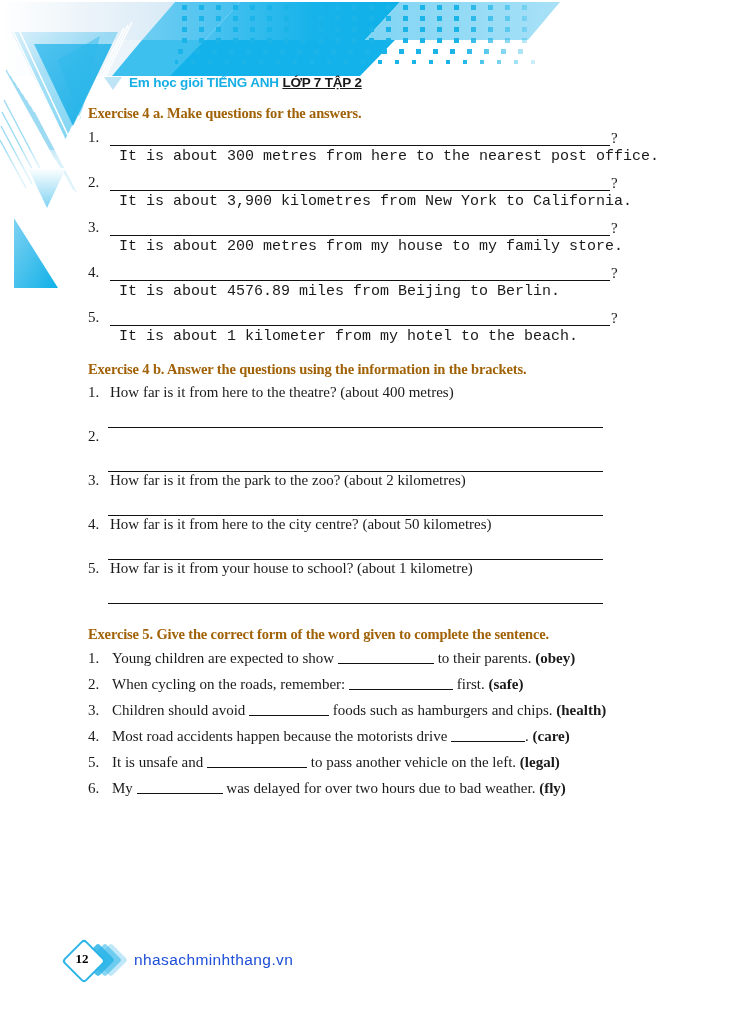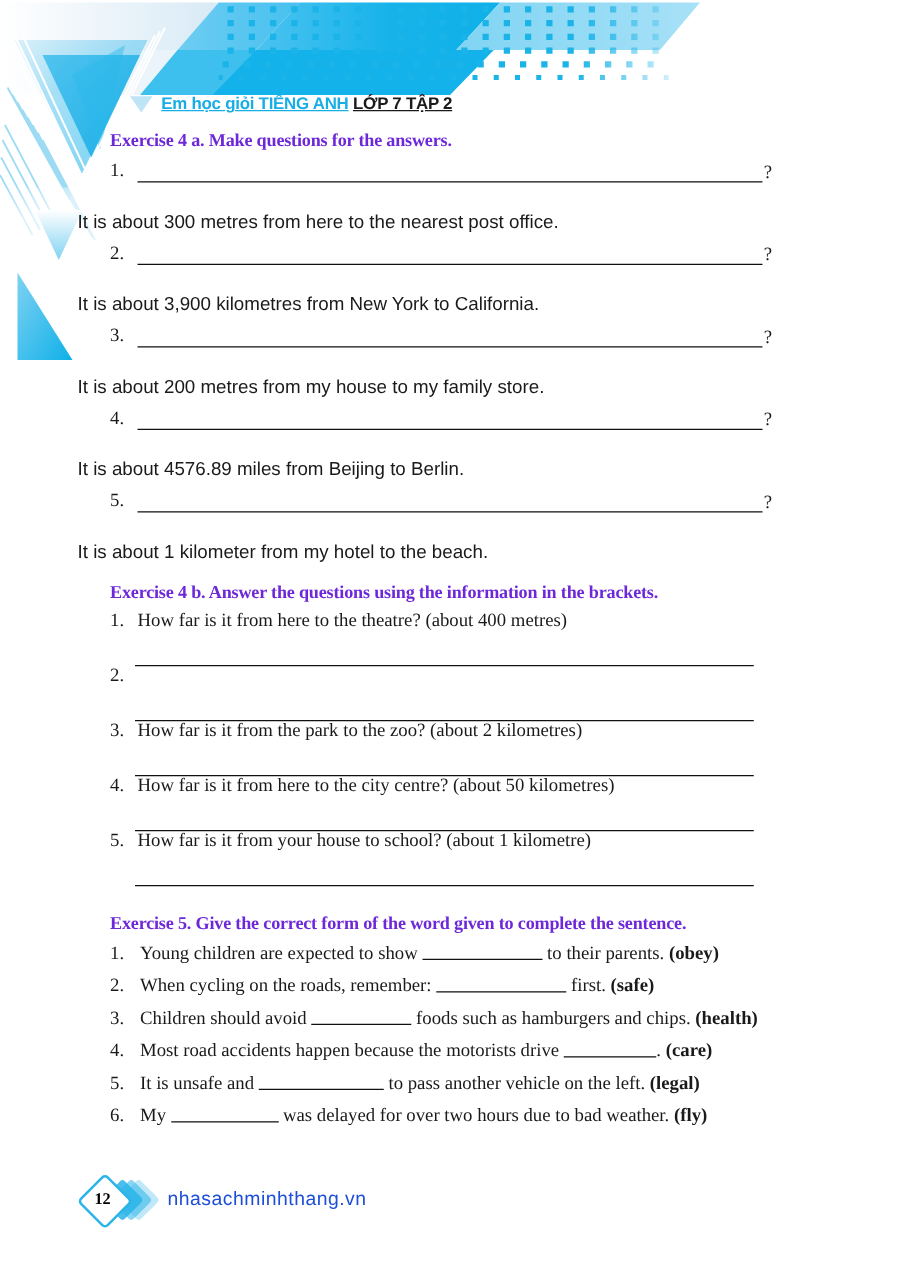--- a/index.html
+++ b/index.html
@@ -50,32 +50,32 @@
     border-top: 13px solid #bfe4f5;
     margin-top: 1px;
   }
   .hdr-title {
     font-family: "Liberation Sans", sans-serif;
     font-size: 13.5px;
     font-weight: bold;
     letter-spacing: -0.2px;
     white-space: nowrap;
   }
-  .hdr-title .part-a { color: #17AEE5; text-decoration: underline; }
+  .hdr-title .part-a { color: #17AEE5; }
   .hdr-title .part-b { color: #1A1A1A; text-decoration: underline; }
 
   
   .content {
     position: absolute;
     top: 105px;
     left: 0;
     width: 733px;
   }
   .ex-heading {
-    color: #6d28d9;
+    color: #a16207;
     font-family: "Liberation Serif", serif;
     font-weight: bold;
     font-size: 14.5px;
     margin: 0 0 6px 88px;
     letter-spacing: -0.15px;
     white-space: nowrap;
   }
 
   
   .qa-list { margin: 0; padding: 0; list-style: none; }
@@ -98,26 +98,26 @@
     border-bottom: 1.3px solid #111;
     height: 15px;
   }
   .qa-qmark {
     font-size: 15px;
     line-height: 15px;
     margin-left: 1px;
     font-family: "Liberation Serif", serif;
   }
   .qa-answer {
-    padding-left: 62px;
+    padding-left: 119px;
     font-size: 15px;
     line-height: 17px;
-    margin-top: 23px;
+    margin-top: 2px;
     margin-bottom: 8px;
-    font-family: Liberation Sans, sans-serif;
+    font-family: Liberation Mono, monospace;
   }
 
   
   .qb-list { margin: 0; padding: 0; list-style: none; }
   .qb-item { margin-bottom: 0px; }
   .qb-q {
     display: flex;
     padding-left: 88px;
     font-size: 15px;
     line-height: 17px;

